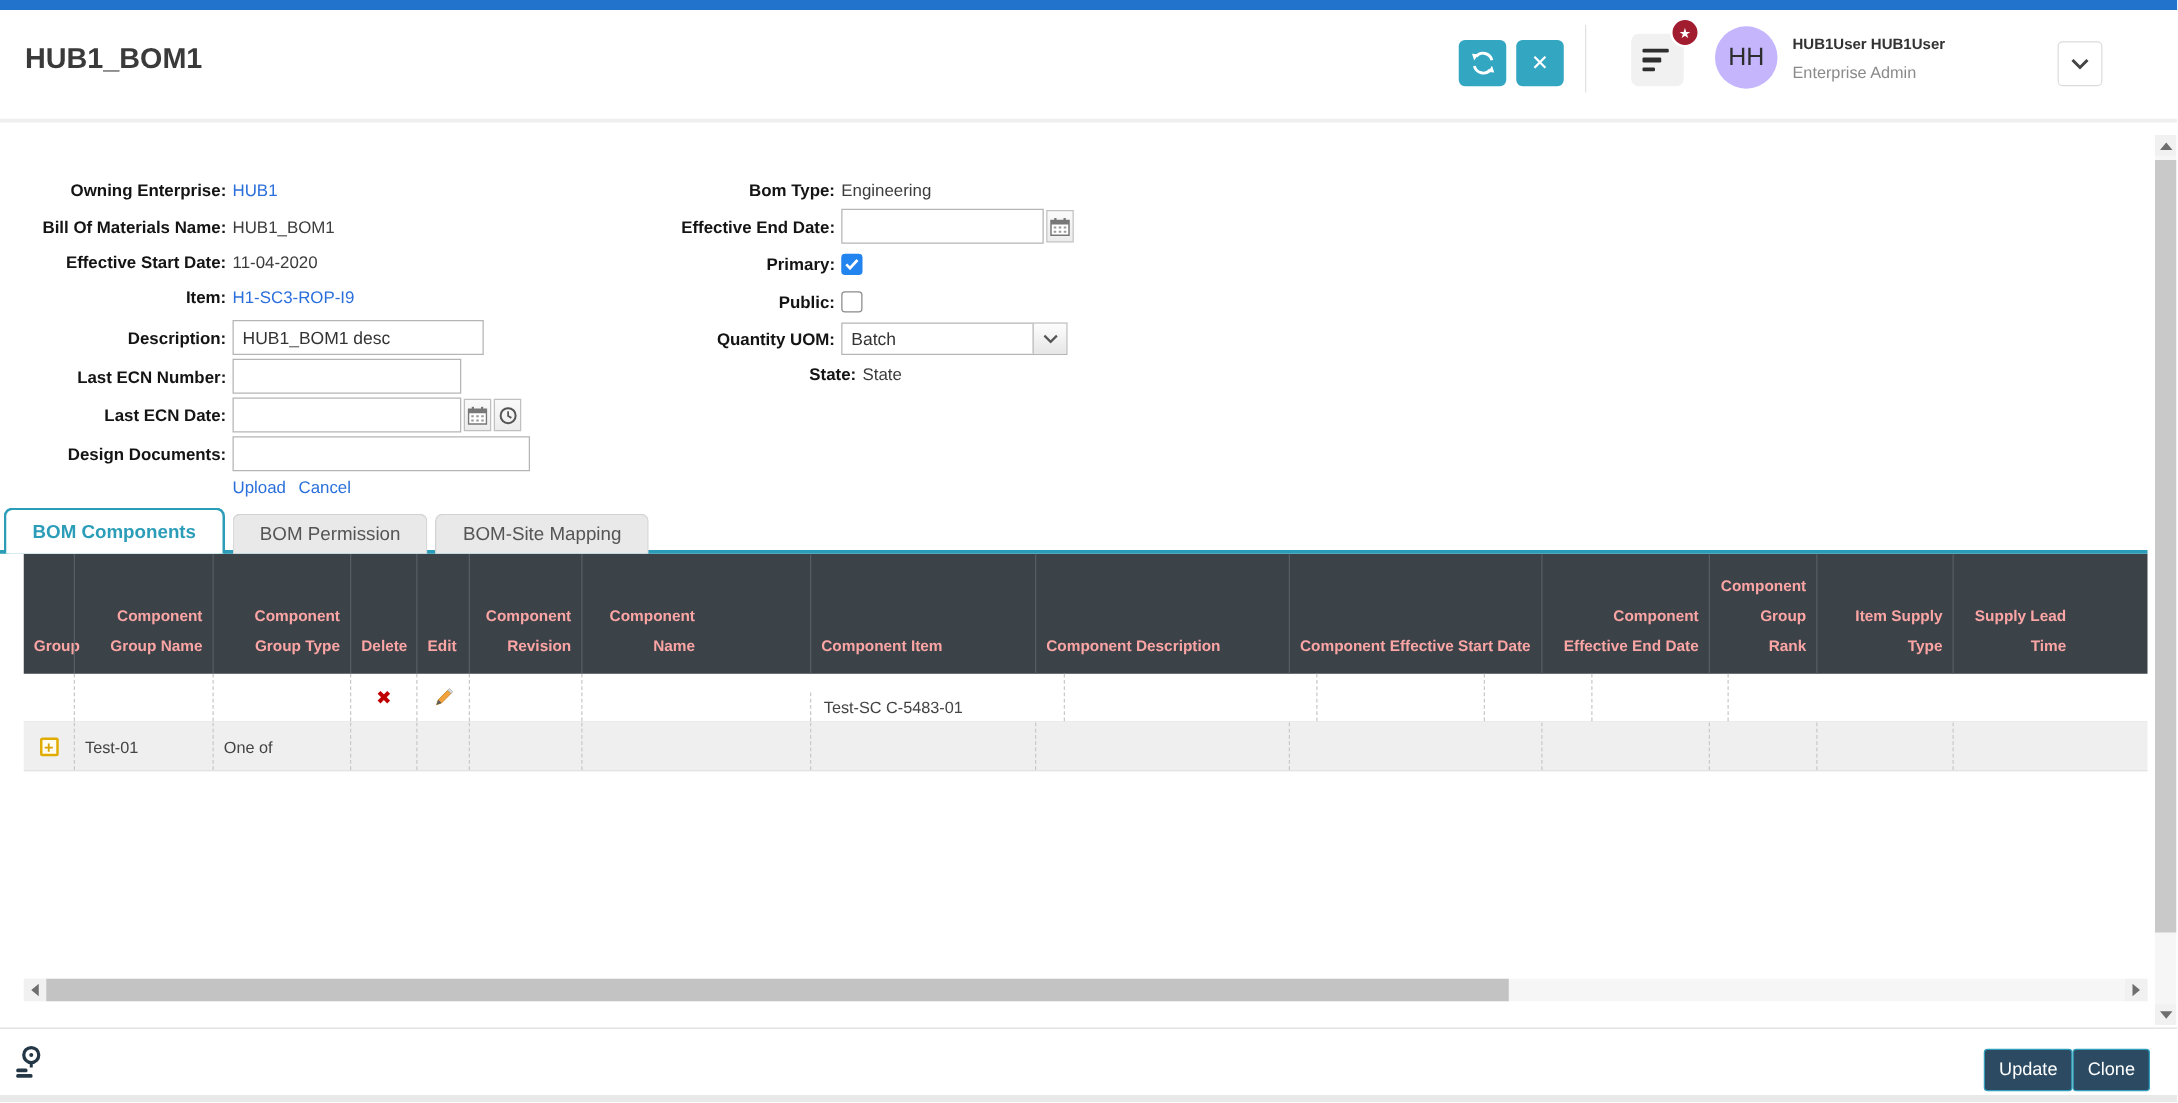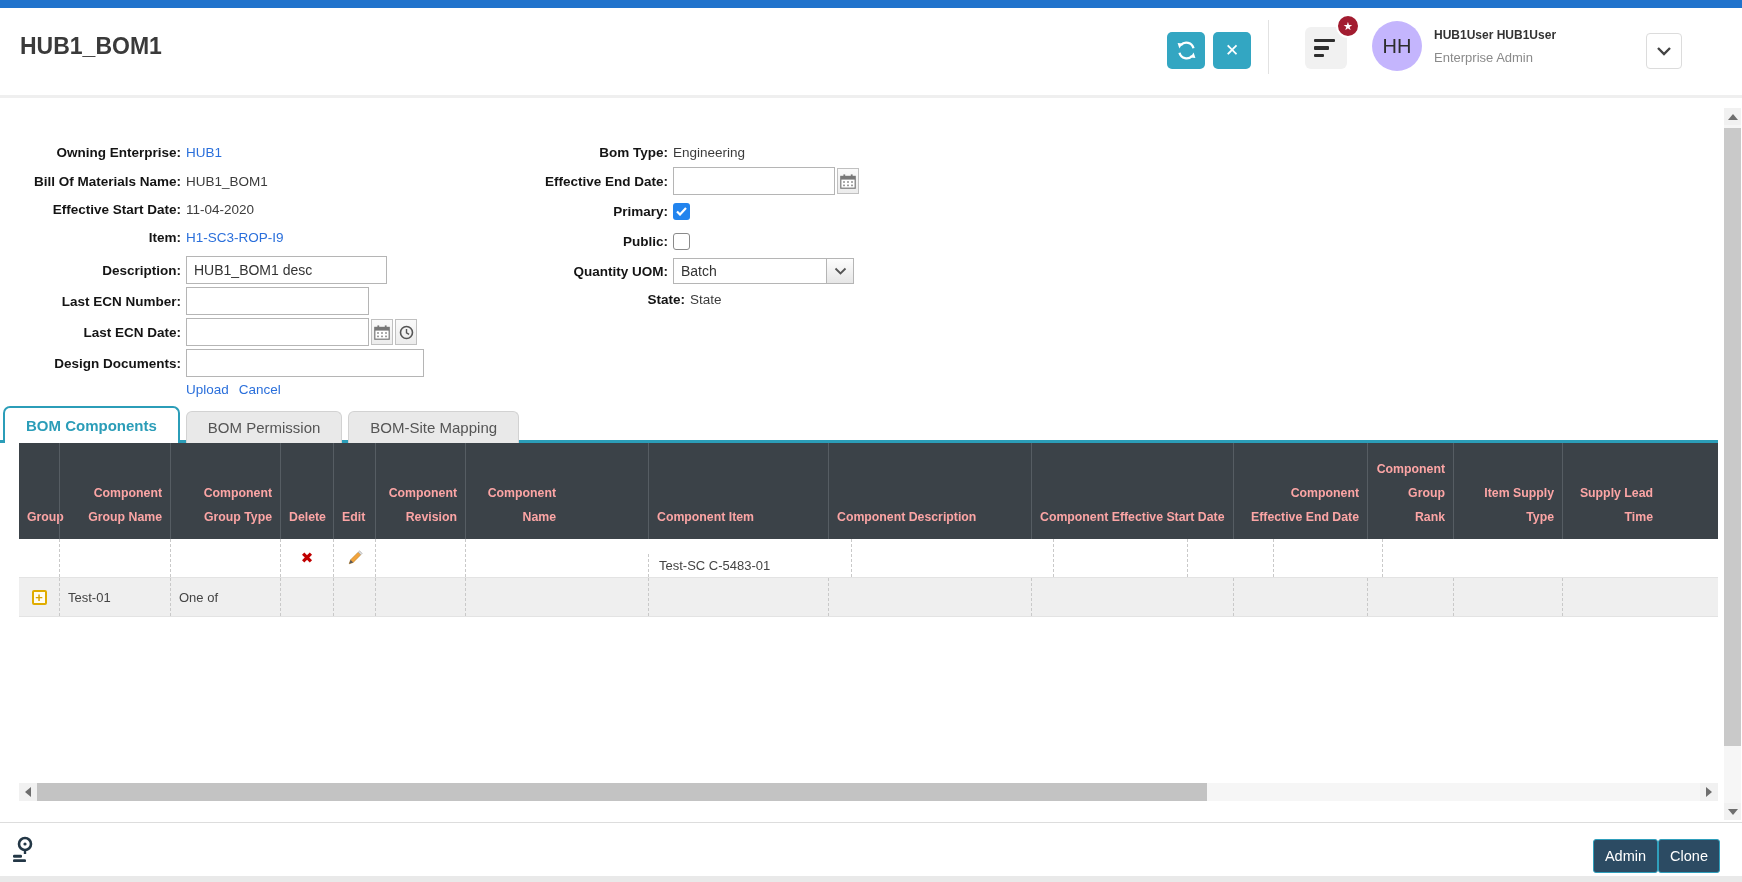--- a/index.html
+++ b/index.html
@@ -366,18 +366,18 @@
   <div id="footer">
     <div id="audit-btn">
       <svg width="24" height="27" viewBox="0 0 24 27">
         <circle cx="14" cy="8" r="6" fill="none" stroke="#233746" stroke-width="2.6"></circle>
         <circle cx="14" cy="8" r="1.6" fill="#233746"></circle>
         <rect x="12.8" y="14" width="2.4" height="4" fill="#233746"></rect>
         <rect x="2" y="18.8" width="9" height="2.9" rx="1.2" fill="#233746"></rect>
         <rect x="2" y="23.2" width="13" height="2.9" rx="1.2" fill="#233746"></rect>
       </svg>
     </div>
-    <div class="action-btn" id="btn-update">Admin</div>
+    <div class="action-btn" id="btn-update">Update</div>
     <div class="action-btn" id="btn-clone">Clone</div>
   </div>
   <div id="bottom-strip"></div>
 
 </div>
 
 </body></html>

